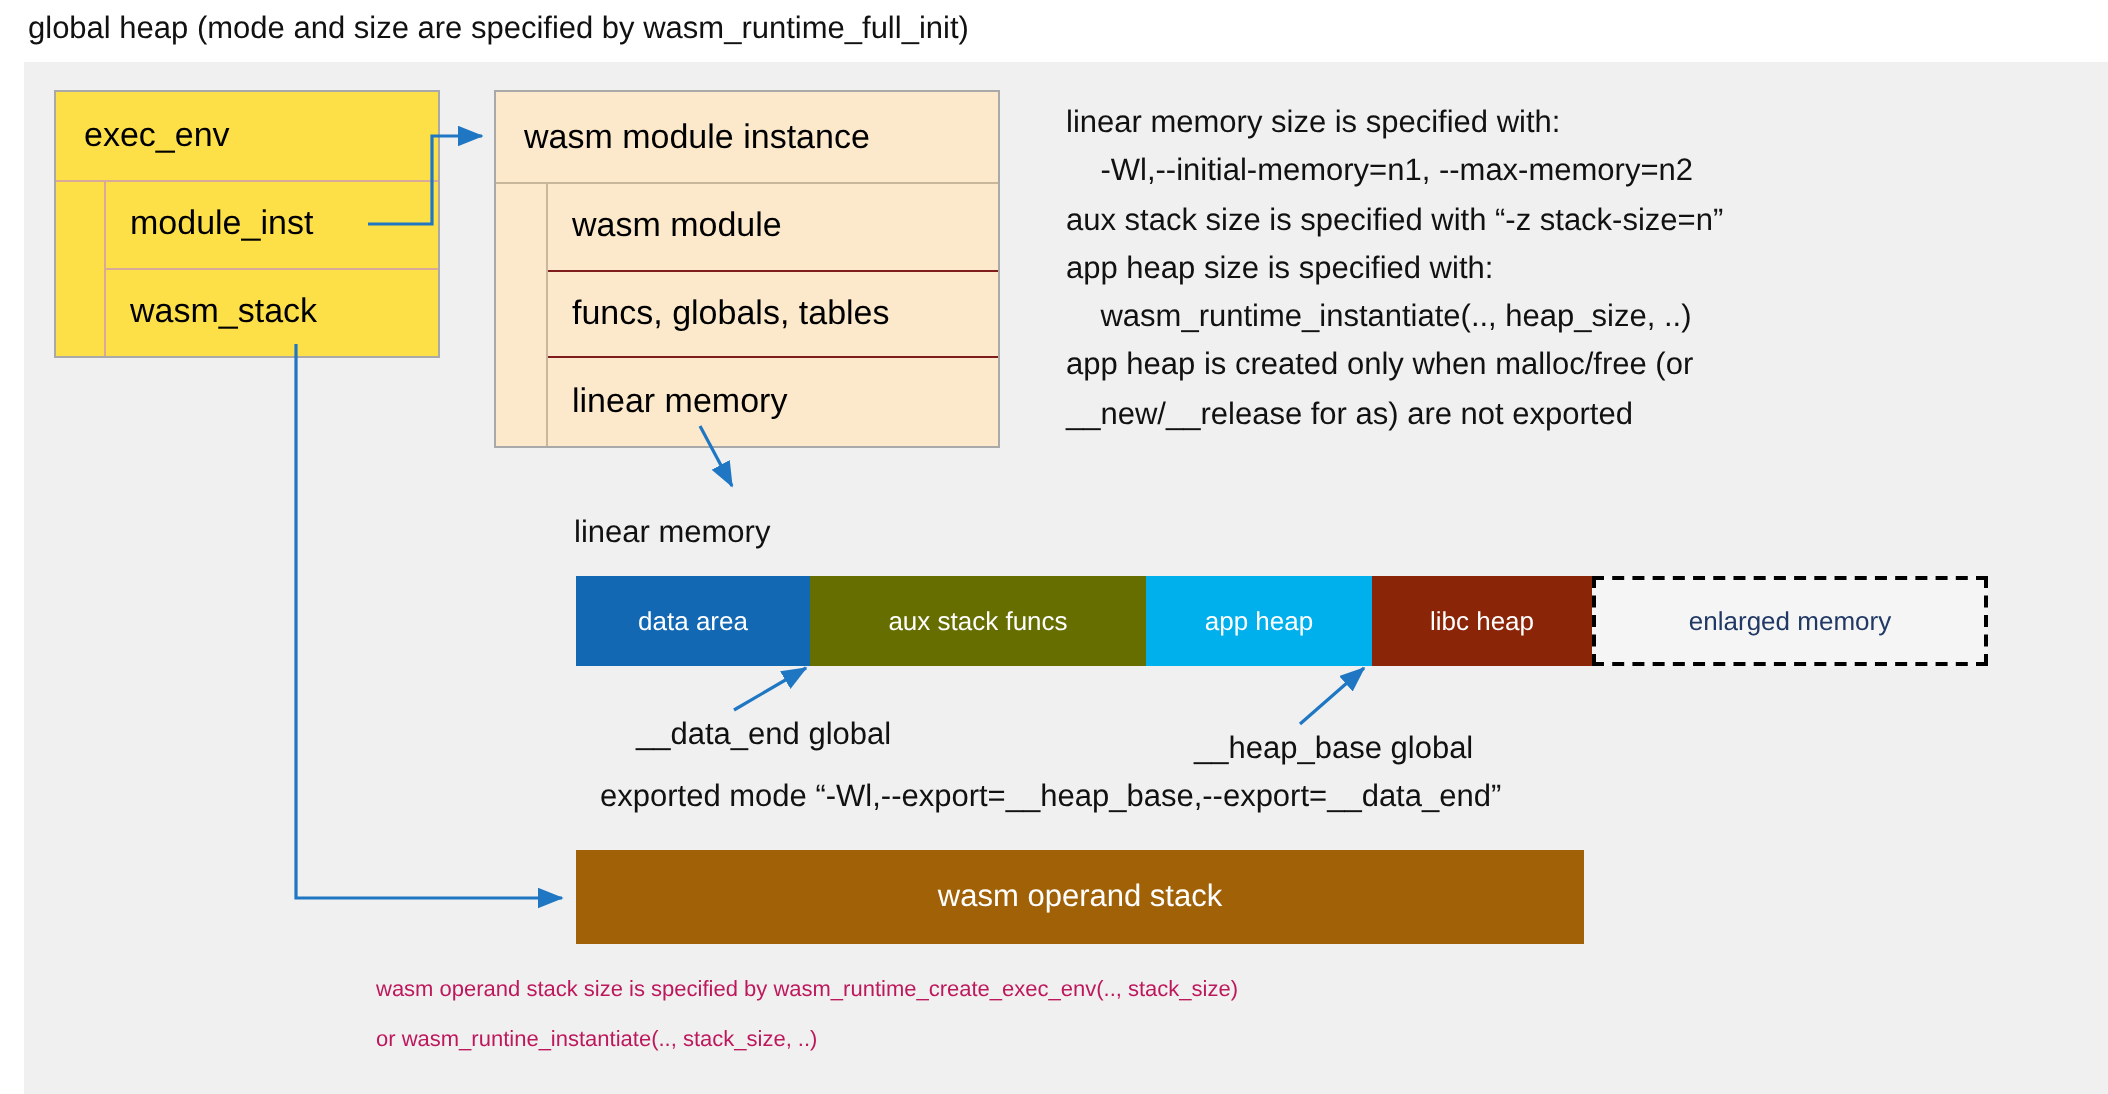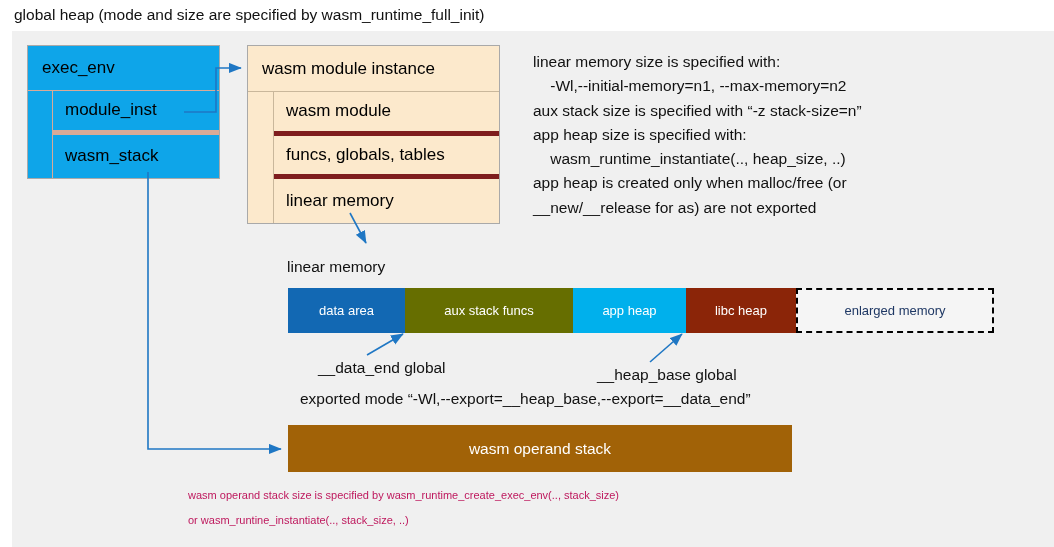--- a/index.html
+++ b/index.html
@@ -72,25 +72,25 @@
     flex: 1 1 auto;
     display: flex;
     flex-direction: column;
   }
   .struct .row {
     box-sizing: border-box;
     display: flex;
     align-items: center;
     padding-left: 12px;
     font-size: 17px;
-    border-bottom: 5px solid #7f1d1d;
+    border-bottom: 1px solid #7f1d1d;
   }
   .struct .row:last-child { border-bottom: none; }
 
-  #exec-env-box { left: 27px; top: 45px; width: 193px; height: 134px; background: #0ea5e9; }
+  #exec-env-box { left: 27px; top: 45px; width: 193px; height: 134px; background: #fde047; }
   #exec-env-box .hdr { height: 45px; border-bottom-color: #d9aa97; }
   #exec-env-box .gutter { width: 25px; border-right-color: #d9aa97; }
   #exec-env-box .body { height: 87px; }
   #exec-env-box .row { height: 44px; border-bottom-color: #d9aa97; }
 
   #module-inst-box { left: 247px; top: 45px; width: 253px; height: 179px; background: #fce9cc; }
   #module-inst-box .hdr { height: 46px; }
   #module-inst-box .gutter { width: 26px; }
   #module-inst-box .body { height: 131px; }
   #module-inst-box .row { height: 44px; }

